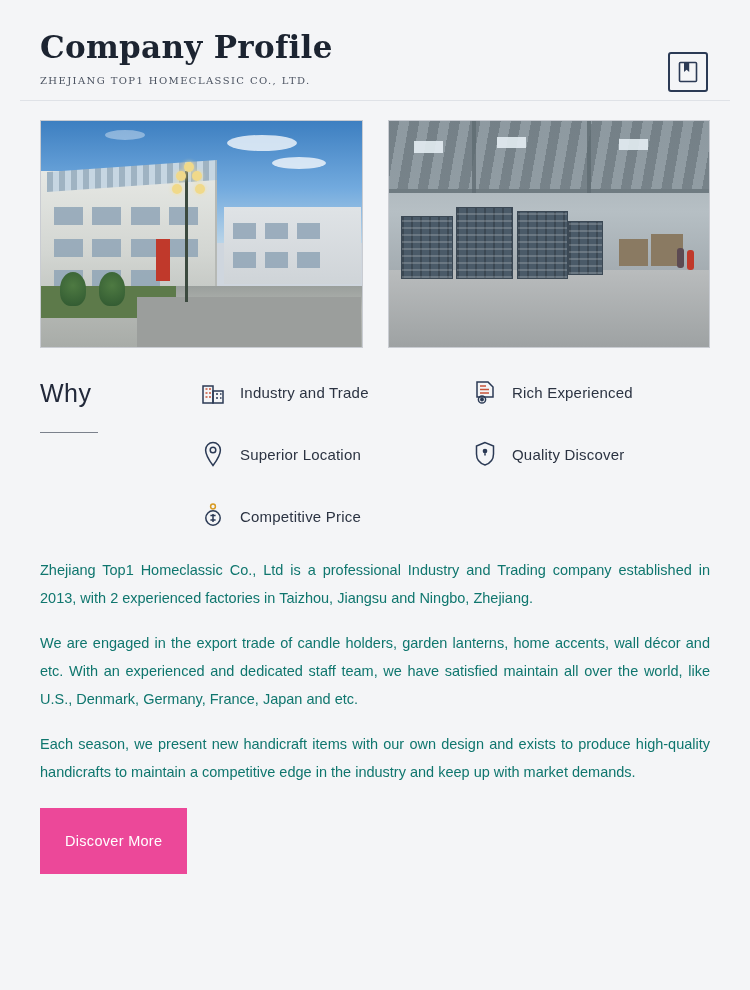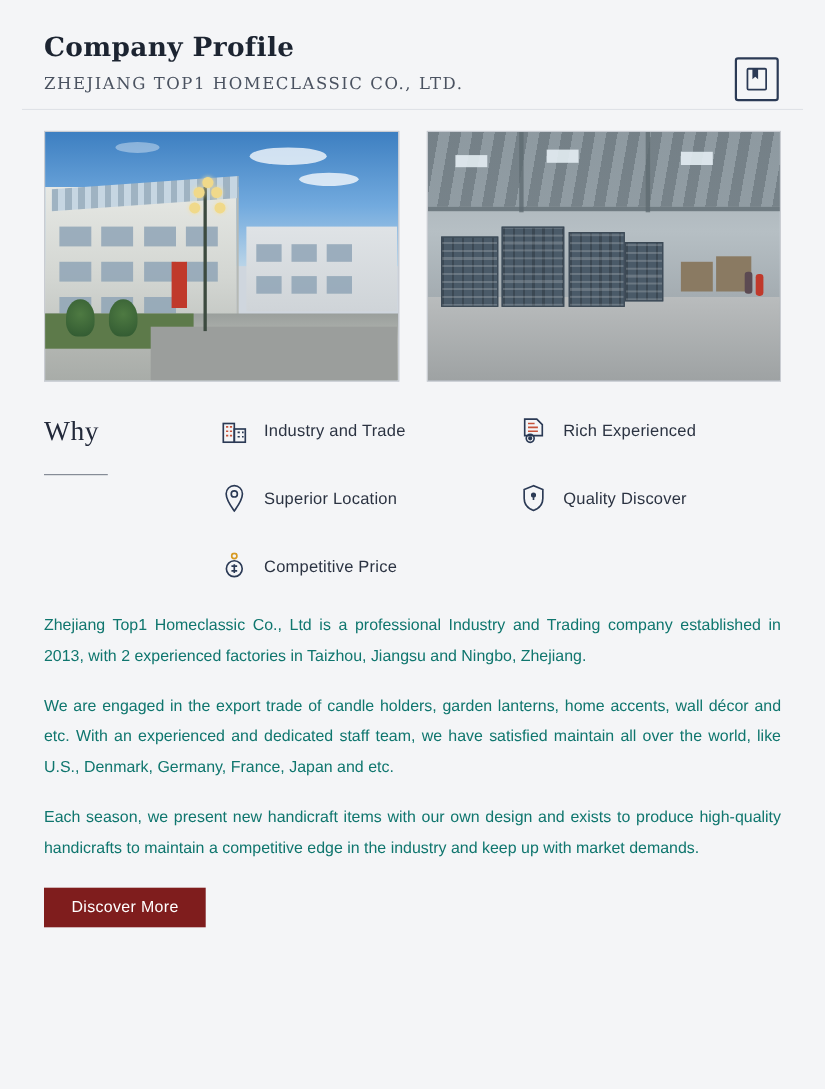--- a/index.html
+++ b/index.html
@@ -20,29 +20,29 @@
 
   
   .header {
     position: relative;
     padding: 30px 0 14px 20px;
     border-bottom: 1px solid #dfe2e7;
     margin: 0 0 0 0;
   }
   .header-title {
     font-family: "DejaVu Serif", serif;
-    font-size: 24px;
+    font-size: 31px;
     font-weight: bold;
     color: #1c2431;
     letter-spacing: 0.3px;
     line-height: 1.1;
   }
   .header-sub {
     margin-top: 11px;
-    font-size: 15px;
+    font-size: 10px;
     letter-spacing: 1.4px;
     color: #4a5260;
     font-family: "DejaVu Serif", serif;
   }
   .header-icon {
     position: absolute;
     right: 22px;
     top: 52px;
     width: 40px;
     height: 40px;
@@ -161,21 +161,21 @@
   
   .why-wrap {
     display: flex;
     padding: 22px 20px 0 20px;
   }
   .why-title {
     width: 160px;
     padding-top: 6px;
   }
   .why-title .wl {
-    font-family: Liberation Serif, serif;
+    font-family: Liberation Sans, sans-serif;
     font-size: 25px;
     color: #22293a;
     line-height: 1.42;
     letter-spacing: 0.5px;
   }
   .why-rule {
     margin-top: 20px;
     width: 58px;
     height: 1px;
     background: #7b818c;
@@ -218,24 +218,24 @@
     color: #0f766e;
     text-align: justify;
     margin-bottom: 17px;
   }
   .copy p:last-child { margin-bottom: 0; }
 
   
   .cta-wrap { padding: 22px 20px 0 20px; }
   .cta {
     display: inline-block;
-    background: #7f1d1d;
+    background: #ec4899;
     color: #ffffff;
     font-size: 14.5px;
-    padding: 10px 25px;
+    padding: 25px 25px;
     border: none;
     cursor: pointer;
     letter-spacing: .3px;
   }
 </style>
 </head>
 <body>
 
 <div class="page">
 

